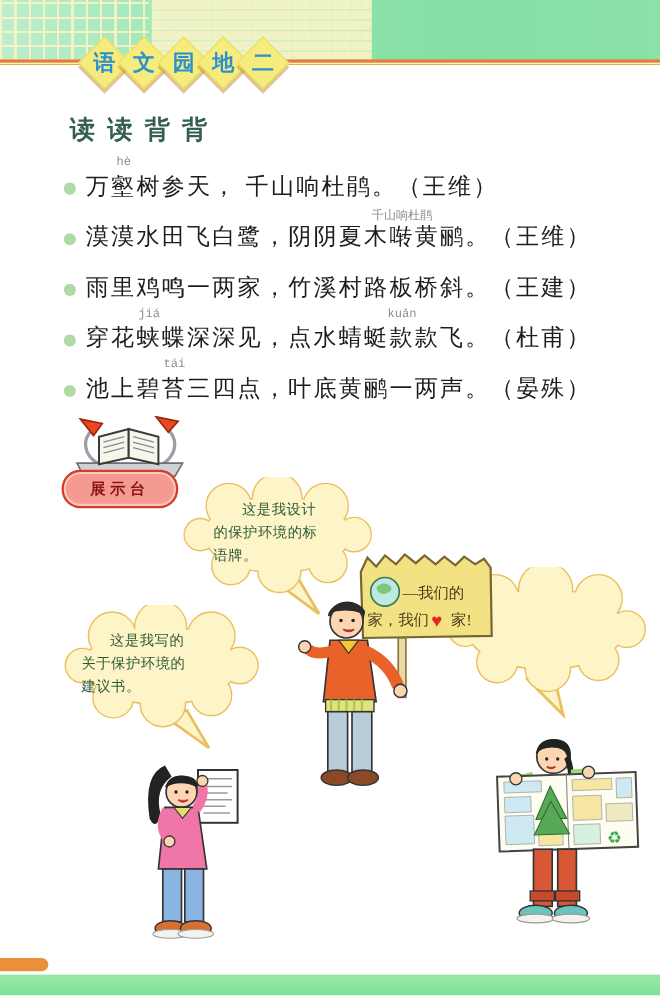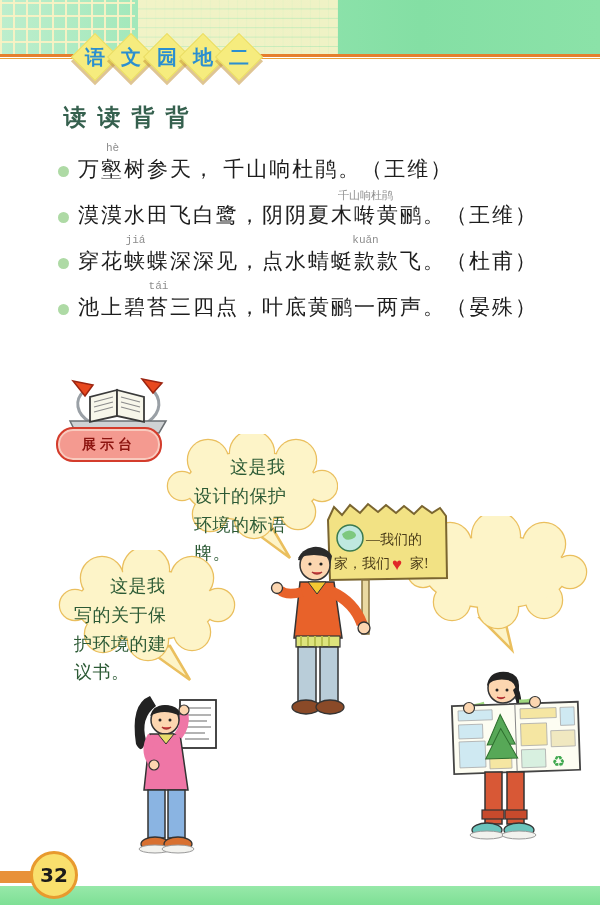--- a/index.html
+++ b/index.html
@@ -47,21 +47,21 @@
   
   .stand-illus{position:absolute;left:60px;top:378px;}
   .stand-label{position:absolute;left:56px;top:427px;width:102px;height:31px;
     background:#f49a90;border:2px solid #d43c2c;border-radius:17px;
     box-shadow:inset 0 0 0 2px #f8cabe;display:flex;align-items:center;justify-content:center;
     font-size:14px;font-weight:bold;letter-spacing:4px;color:#8c1410;}
 
   
   .bubble{position:absolute;}
   .bubble svg{position:absolute;left:0;top:0;}
-  .bubble-text{position:absolute;font-size:18px;line-height:1.6;color:#2c5a35;
+  .bubble-text{position:absolute;font-size:13px;line-height:1.6;color:#2c5a35;
     text-indent:2em;letter-spacing:.5px;}
   #bubble1{left:166px;top:434px;width:172px;height:126px;}
   #bubble1 .bubble-text{left:28px;top:19px;width:104px;}
   #bubble2{left:406px;top:516px;width:182px;height:138px;}
   #bubble2 .bubble-text{left:28px;top:23px;width:122px;}
   #bubble3{left:58px;top:550px;width:178px;height:134px;}
   #bubble3 .bubble-text{left:16px;top:22px;width:104px;}
 
   .illus{position:absolute;}
 
@@ -111,20 +111,24 @@
   </div>
 
   <div class="poems">
     <div class="pl">
         <span class="bullet"></span>
         <span class="pl-text">万<span class="rb"><span class="pin">hè</span>壑</span>树参天，  千山响杜鹃。（王维）</span>
       </div>
     <div class="pl">
         <span class="bullet"></span>
         <span class="pl-text">漠漠水田飞白鹭，阴阴夏木<span class="rb"><span class="pin">千山响杜鹃</span>啭</span>黄鹂。（王维）</span>
+      </div>
+    <div class="pl">
+        <span class="bullet"></span>
+        <span class="pl-text">雨里鸡鸣一两家，竹溪村路板桥斜。（王建）</span>
       </div>
     <div class="pl">
         <span class="bullet"></span>
         <span class="pl-text">穿花<span class="rb"><span class="pin">jiá</span>蛱</span>蝶深深见，点水蜻蜓<span class="rb"><span class="pin">kuǎn</span>款</span>款飞。（杜甫）</span>
       </div>
     <div class="pl">
         <span class="bullet"></span>
         <span class="pl-text">池上碧<span class="rb"><span class="pin">tái</span>苔</span>三四点，叶底黄鹂一两声。（晏殊）</span>
       </div>
   </div>
@@ -333,15 +337,14 @@
       <rect x="80" y="162" width="22" height="9" fill="#c84a2c" stroke="#333" stroke-width="1.2"></rect>
       <ellipse cx="62" cy="182" rx="15" ry="7" fill="#6ac4bc" stroke="#333" stroke-width="1.3"></ellipse>
       <ellipse cx="94" cy="182" rx="15" ry="7" fill="#6ac4bc" stroke="#333" stroke-width="1.3"></ellipse>
       <ellipse cx="62" cy="187" rx="17" ry="4" fill="#f2f2ee" stroke="#999" stroke-width="1"></ellipse>
       <ellipse cx="94" cy="187" rx="17" ry="4" fill="#f2f2ee" stroke="#999" stroke-width="1"></ellipse>
     </svg>
   </div>
 
   <div class="bottom-band"></div>
   <div class="page-tab"></div>
-  <div class="page-badge">32</div>
 
 </div>
 
 </body></html>

